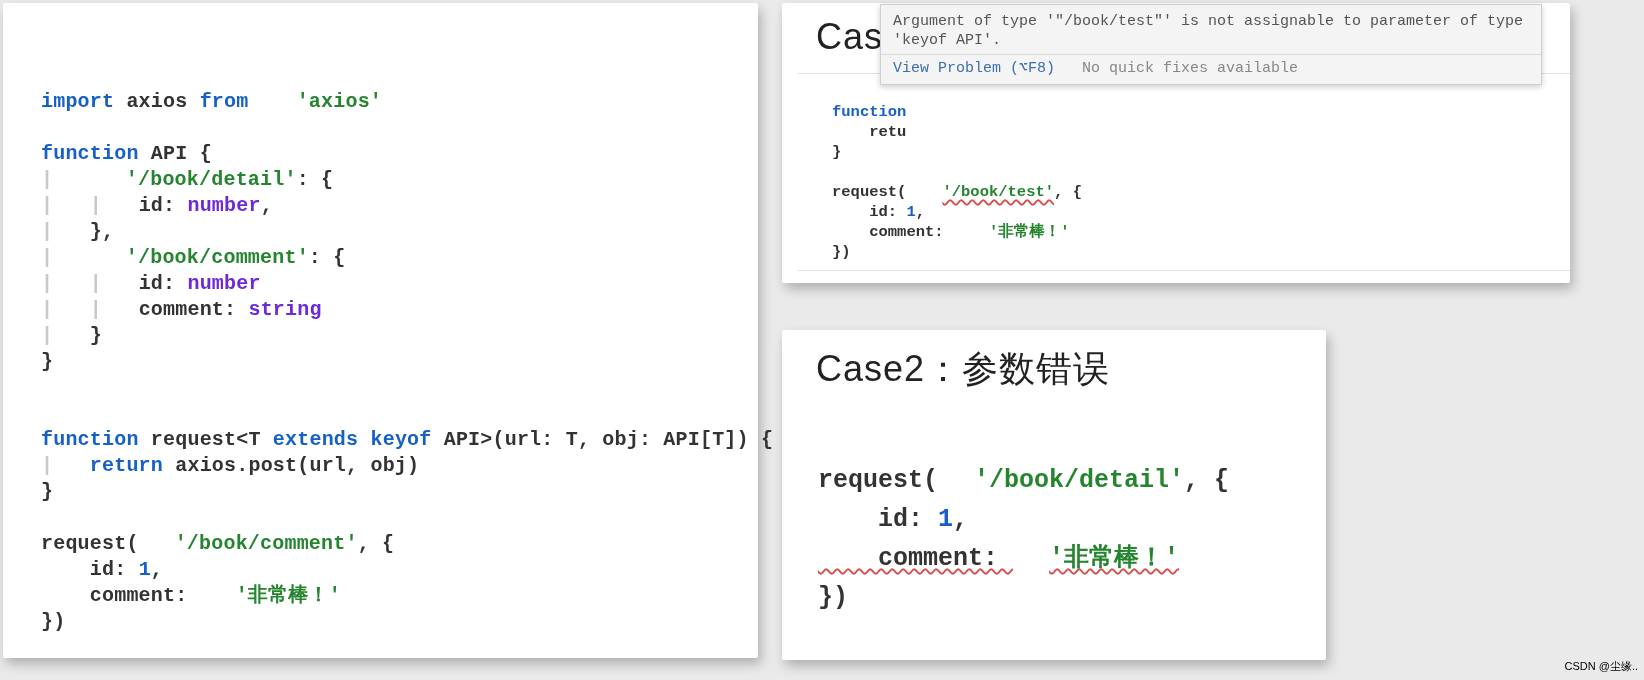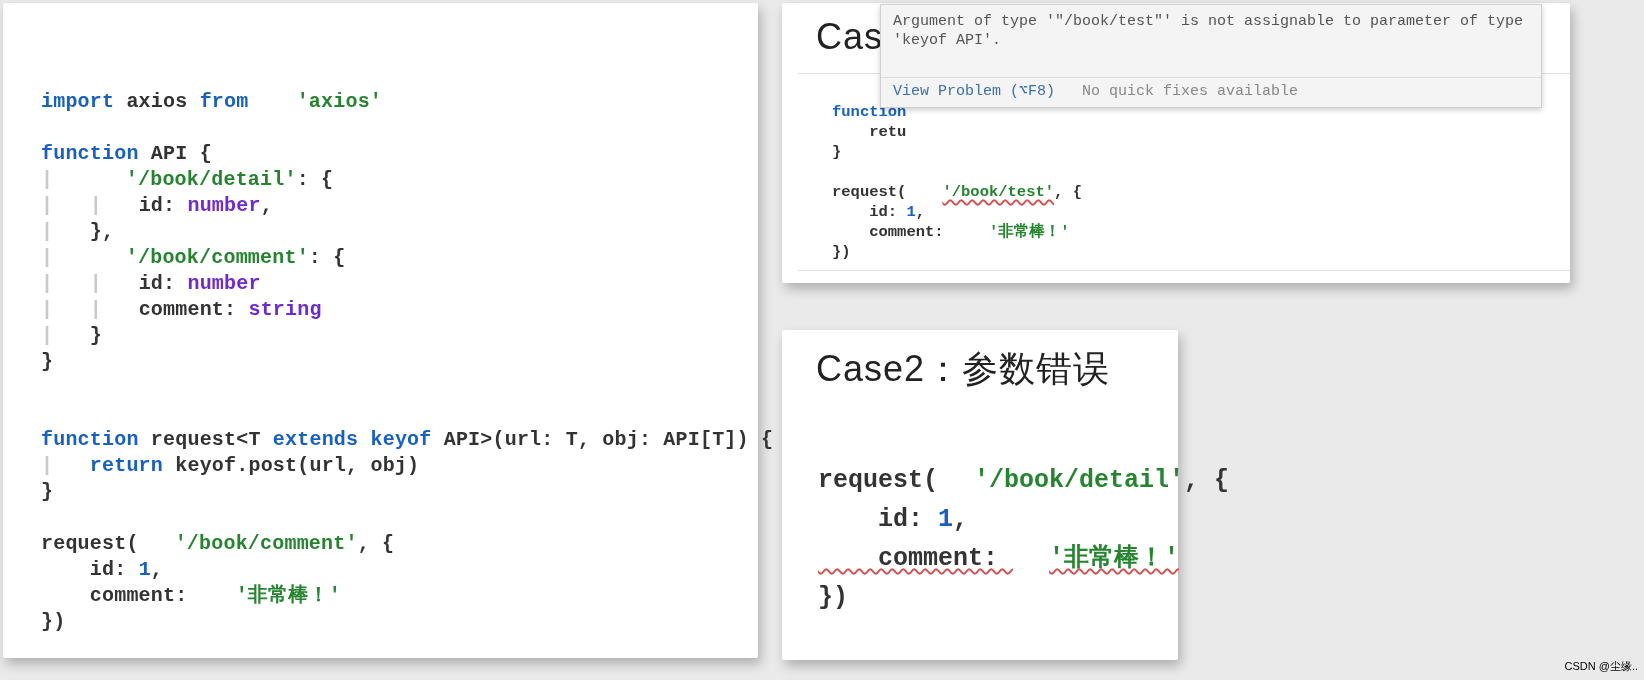--- a/index.html
+++ b/index.html
@@ -90,30 +90,29 @@
   }
   .popover-code {
     padding: 0 10px 4px 12px;
     color: #888;
     font-family: "Consolas","Monaco","Courier New", monospace;
   }
   .popover-actions {
     border-top: 1px solid #dcdcdc;
     padding: 4px 10px 6px 12px;
     font-family: "Consolas","Monaco","Courier New", monospace;
-    margin-top: 23px;
   }
   .popover-link { color: #3a6fb0; }
   .popover-dim { color: #888; margin-left: 18px; }
 
   .right-bottom-panel {
     position: absolute;
     left: 782px;
     top: 330px;
-    width: 396px;
+    width: 544px;
     height: 330px;
     background: #ffffff;
     box-shadow: 3px 6px 12px rgba(0,0,0,0.25);
     border-radius: 2px;
   }
   .case2-title {
     font-family: Arial, "Helvetica Neue", sans-serif;
     font-size: 36px;
     color: #222;
     margin: 15px 0 14px 34px;
@@ -169,21 +168,21 @@
 <span class="guide">|</span>   <span class="guide">|</span>   <span>id: </span><span class="type">number</span>,
 <span class="guide">|</span>   },
 <span class="guide">|</span>   <span class="str">'/book/comment'</span>: {
 <span class="guide">|</span>   <span class="guide">|</span>   <span>id: </span><span class="type">number</span>
 <span class="guide">|</span>   <span class="guide">|</span>   <span>comment: </span><span class="type">string</span>
 <span class="guide">|</span>   }
 }
 
 
 <span class="kw">function</span><span> request&lt;</span><span>T </span><span class="kw">extends keyof</span><span> API&gt;(url: T, obj: API[T]) {</span>
-<span class="guide">|</span>   <span class="kw">return</span><span> keyof.post(url, obj)</span>
+<span class="guide">|</span>   <span class="kw">return</span><span> axios.post(url, obj)</span>
 }
 
 <span>request(</span><span class="str">'/book/comment'</span><span>, {</span>
 <span>    id: </span><span class="num">1</span>,
 <span>    comment: </span><span class="str">'非常棒！'</span>
 <span>})</span></div>
 </div>
 
 <div class="right-top-panel">
   <div class="case1-title">Case1：路径错误</div>

